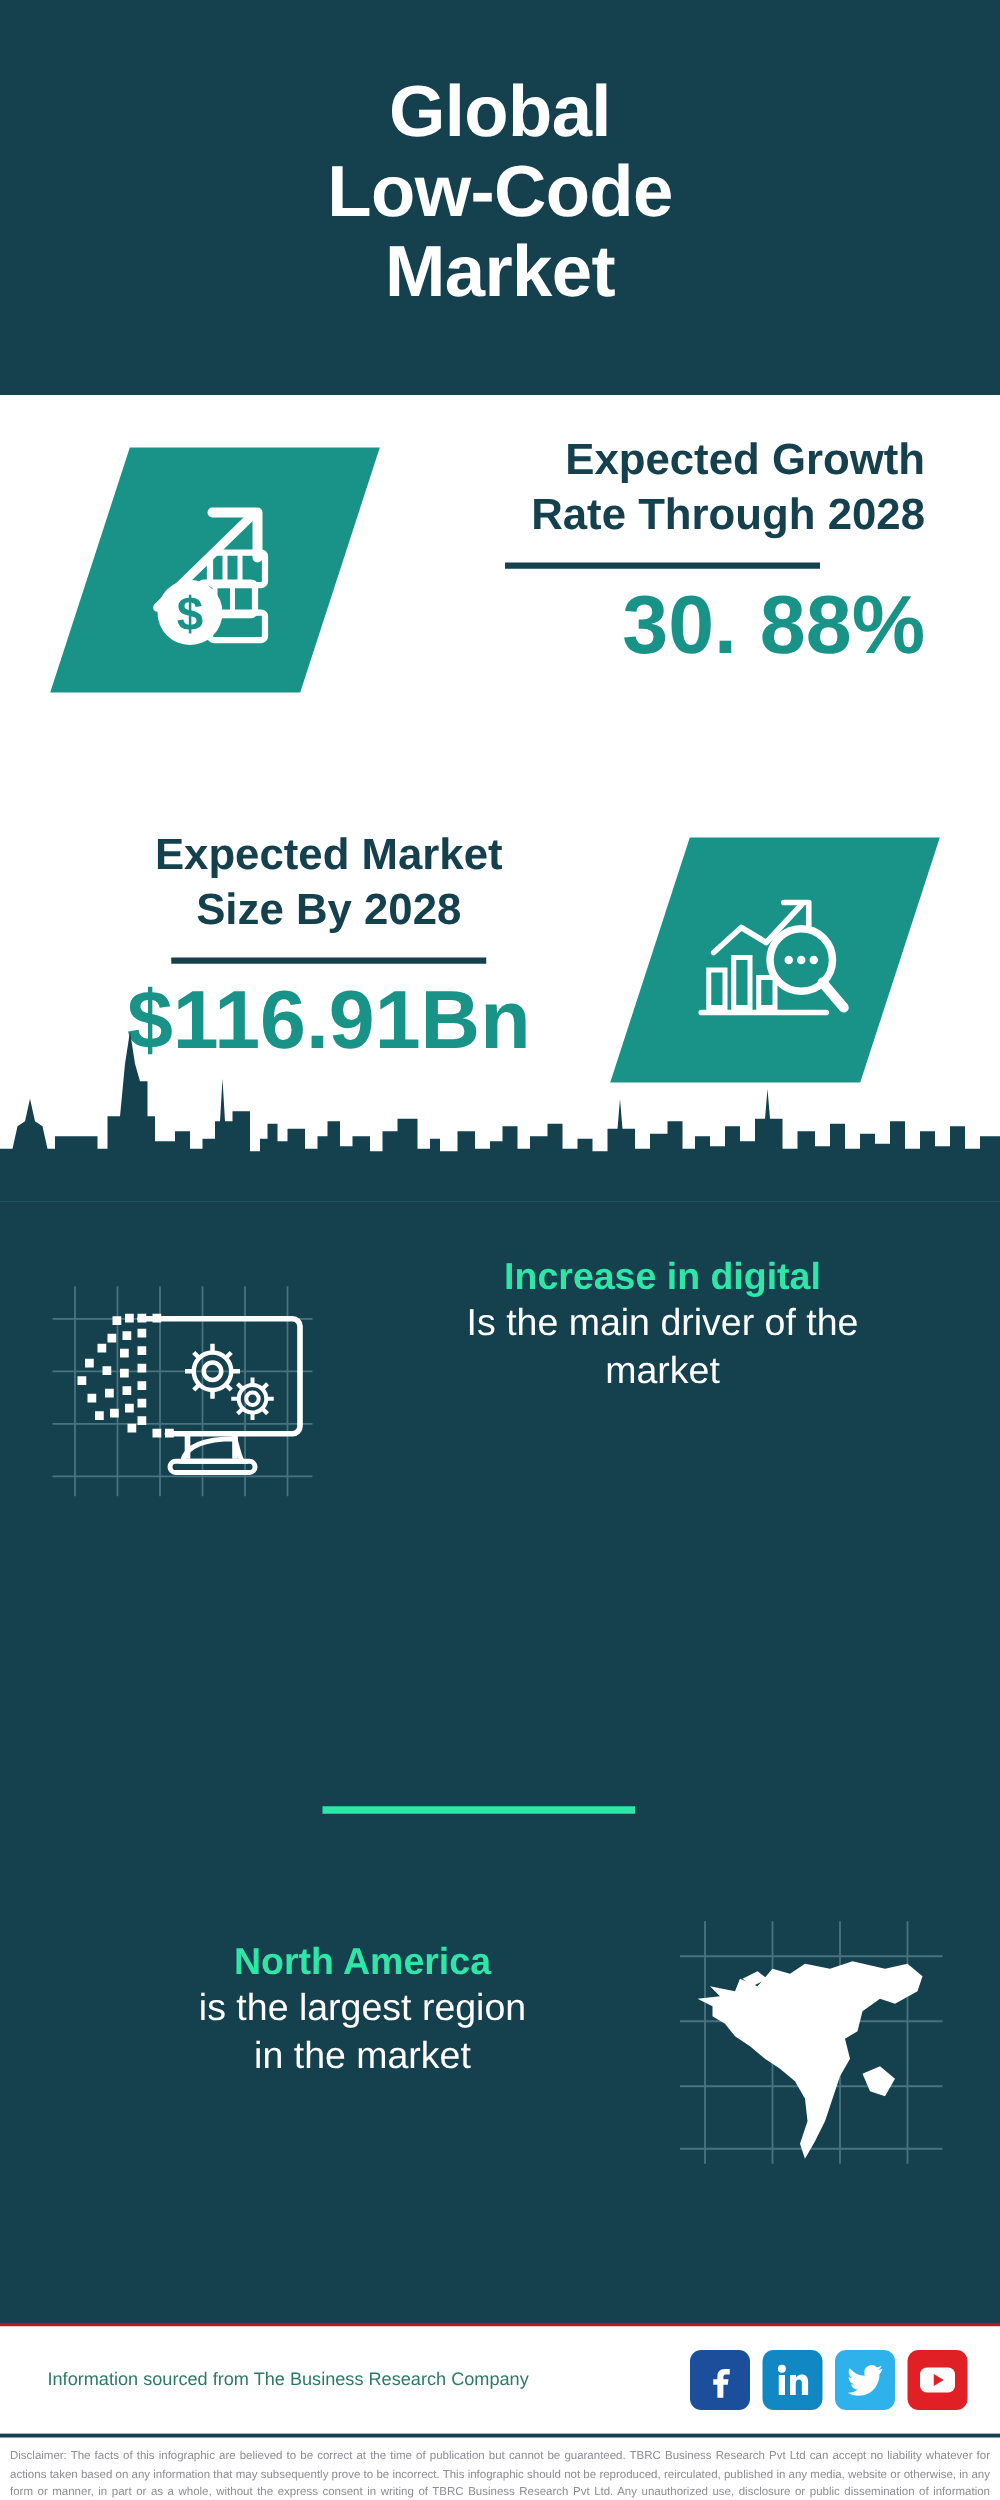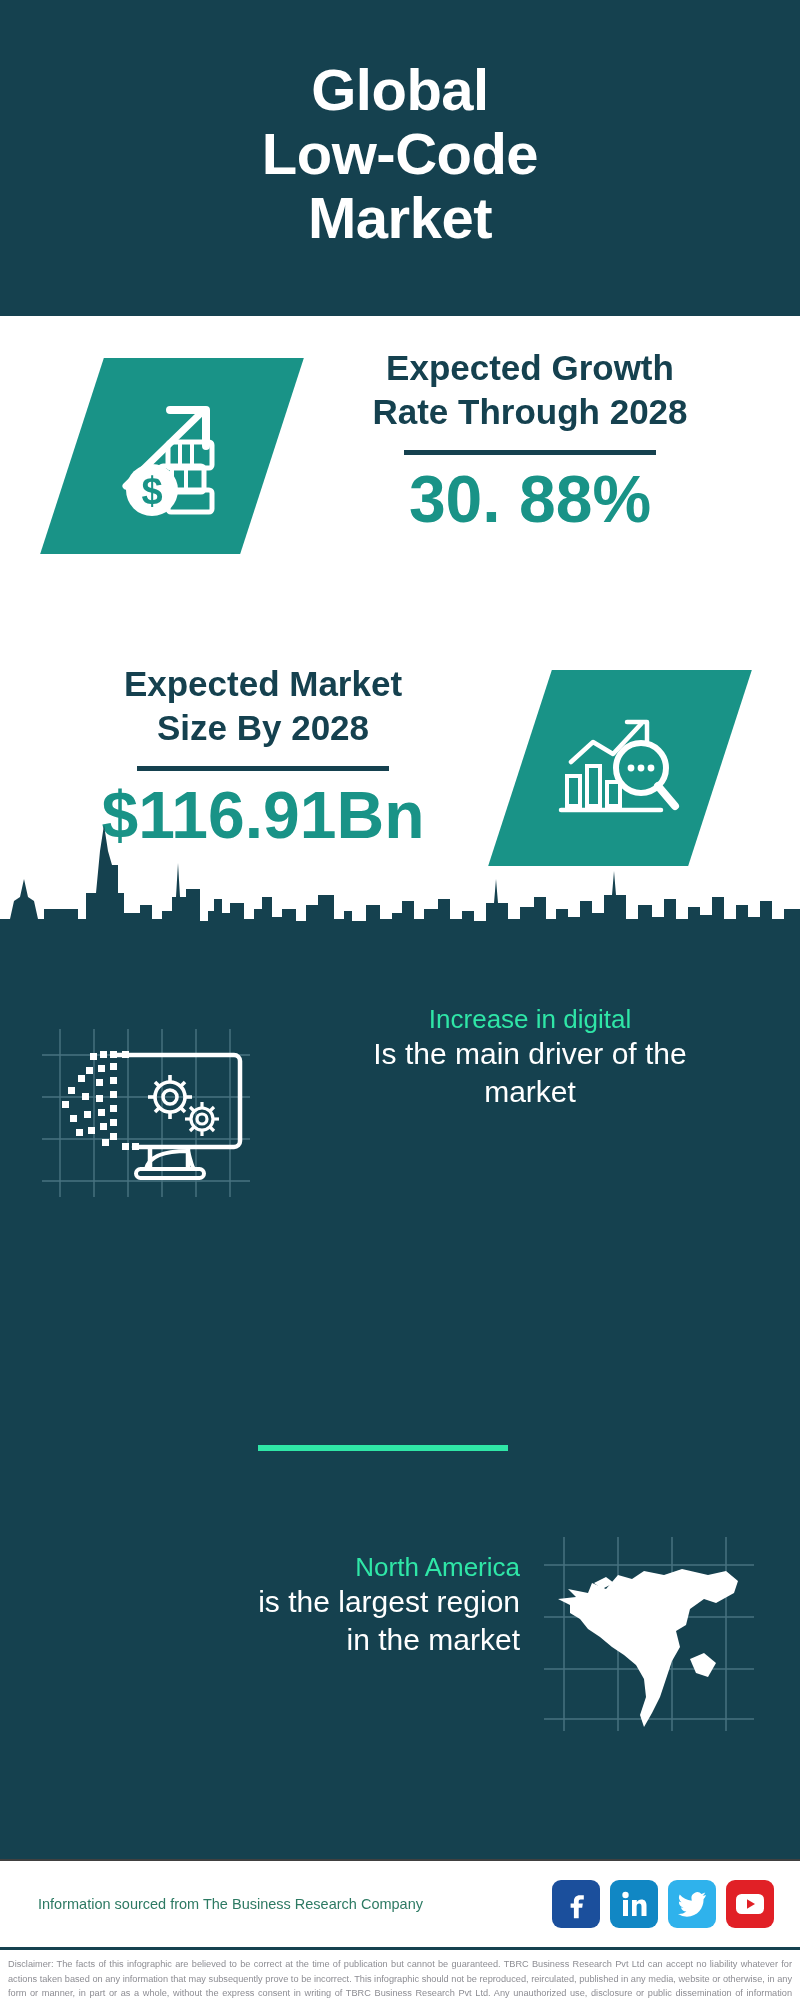--- a/index.html
+++ b/index.html
@@ -43,21 +43,21 @@
     width:200px; height:196px;
     transform:skewX(-18deg);
     display:flex; align-items:center; justify-content:center;
     flex:none;
   }
   .tile > svg { transform:skewX(18deg); }
 
   
   .row1 { position:absolute; top:20px; left:0; width:800px; height:290px; }
   .row1 .tile { position:absolute; left:72px; top:22px; }
-  .row1 .txtblock { position:absolute; left:320px; top:10px; width:420px; text-align:center; }
+  .row1 .txtblock { position:absolute; left:320px; top:10px; width:420px; text-align:right; }
 
   .stat-title {
     color:#15414f;
     font-size:35px;
     font-weight:bold;
     line-height:1.25;
   }
   .rule {
     width:252px; height:5px; background:#15414f;
     margin:16px auto 10px;
@@ -87,49 +87,49 @@
   }
 
   .panel { position:absolute; display:flex; align-items:center; }
 
   .panel-driver { top:22px; left:0; width:800px; height:290px; }
   .panel-driver .gfx { position:absolute; left:38px; top:18px; width:220px; height:200px; }
   .panel-driver .copy { position:absolute; left:290px; top:20px; width:480px; text-align:center; }
 
   .hl {
     color:#2fe6a7;
-    font-size:26px;
-    font-weight:normal;
+    font-size:30px;
+    font-weight:bold;
     line-height:1.24;
     display:block;
   }
   .sub {
     color:#ffffff;
     font-size:30px;
     font-weight:normal;
     line-height:1.26;
     display:block;
   }
 
   .mid-divider {
     position:absolute;
     left:258px; top:484px;
     width:250px; height:6px;
     background:#2fe6a7;
   }
 
   .panel-region { top:560px; left:0; width:800px; height:290px; }
-  .panel-region .copy { position:absolute; left:60px; top:30px; width:460px; text-align:right; }
+  .panel-region .copy { position:absolute; left:60px; top:30px; width:460px; text-align:center; }
   .panel-region .gfx { position:absolute; left:540px; top:10px; width:220px; height:210px; }
 
   
   .footer {
     height:88px;
     background:#ffffff;
-    border-top:2px solid #404040;
+    border-top:2px solid #b91c1c;
     display:flex;
     align-items:center;
     padding:0 26px 0 38px;
   }
   .footer-text { flex:1; }
   .footer-text div {
     color:#2d7a63;
     font-size:14.5px;
     line-height:1.55;
     font-family:"Liberation Sans", sans-serif;

